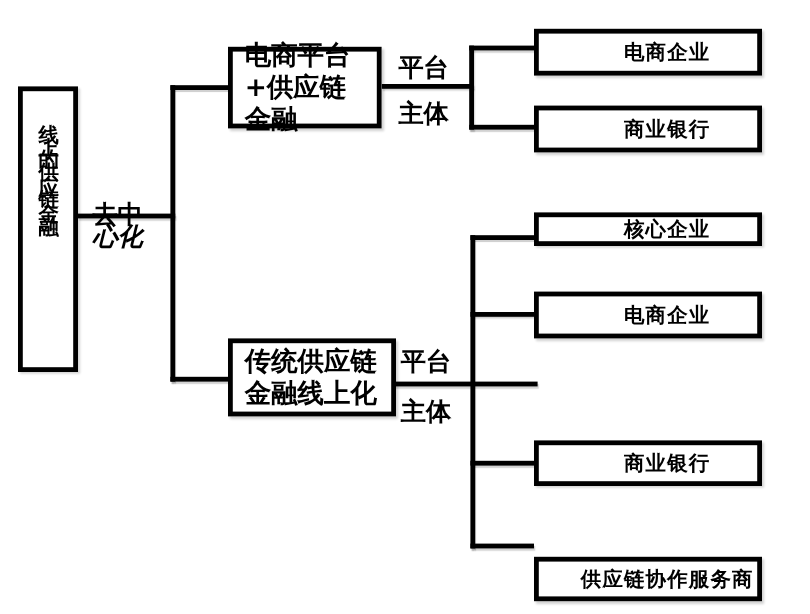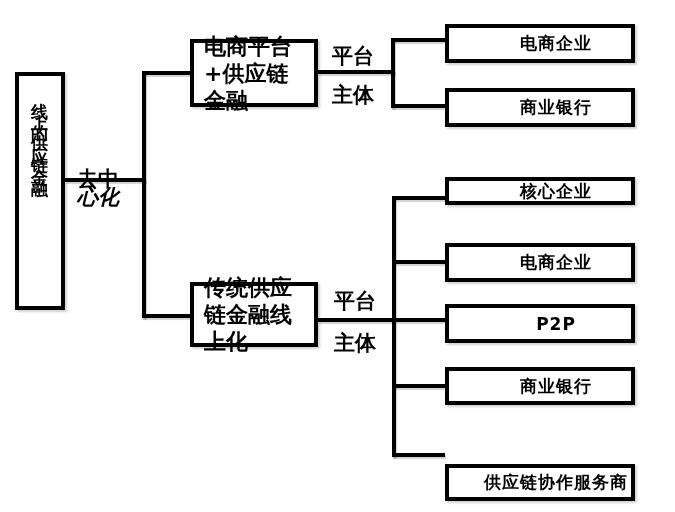--- a/index.html
+++ b/index.html
@@ -93,28 +93,27 @@
 
   <div class="edge-label" style="left:70px; top:169px;">去中</div>
   <div class="edge-label" style="left:70px; top:187px;font-style:italic;">心化</div>
 
   <div class="box branch" style="left:190px; top:39px; width:128px; height:68px;">
     <span>电商平台+供应链金融</span>
   </div>
   <div class="edge-label" style="left:325px; top:46px;">平台</div>
   <div class="edge-label" style="left:325px; top:85px;">主体</div>
 
-  <div class="box branch" style="left:190px; top:282px; width:128px; height:65px;">
+  <div class="box branch" style="left:190px; top:282px; width:140px; height:65px;">
     <span>传统供应链金融线上化</span>
   </div>
   <div class="edge-label" style="left:327px; top:291px;">平台</div>
   <div class="edge-label" style="left:327px; top:333px;">主体</div>
 
   <div class="box leaf" style="left:445px; top:24px;  width:190px; height:39px;">电商企业</div>
   <div class="box leaf" style="left:445px; top:88px;  width:190px; height:39px;">商业银行</div>
 
   <div class="box leaf" style="left:445px; top:177px; width:190px; height:28px;">核心企业</div>
   <div class="box leaf" style="left:445px; top:243px; width:190px; height:39px;">电商企业</div>
-  <div class="box leaf" style="left:445px; top:304px; width:190px; height:39px;">P2P</div>
   <div class="box leaf" style="left:445px; top:367px; width:190px; height:38px;">商业银行</div>
   <div class="box leaf" style="left:445px; top:464px; width:190px; height:37px;">供应链协作服务商</div>
 
 </div>
 
 </body></html>

